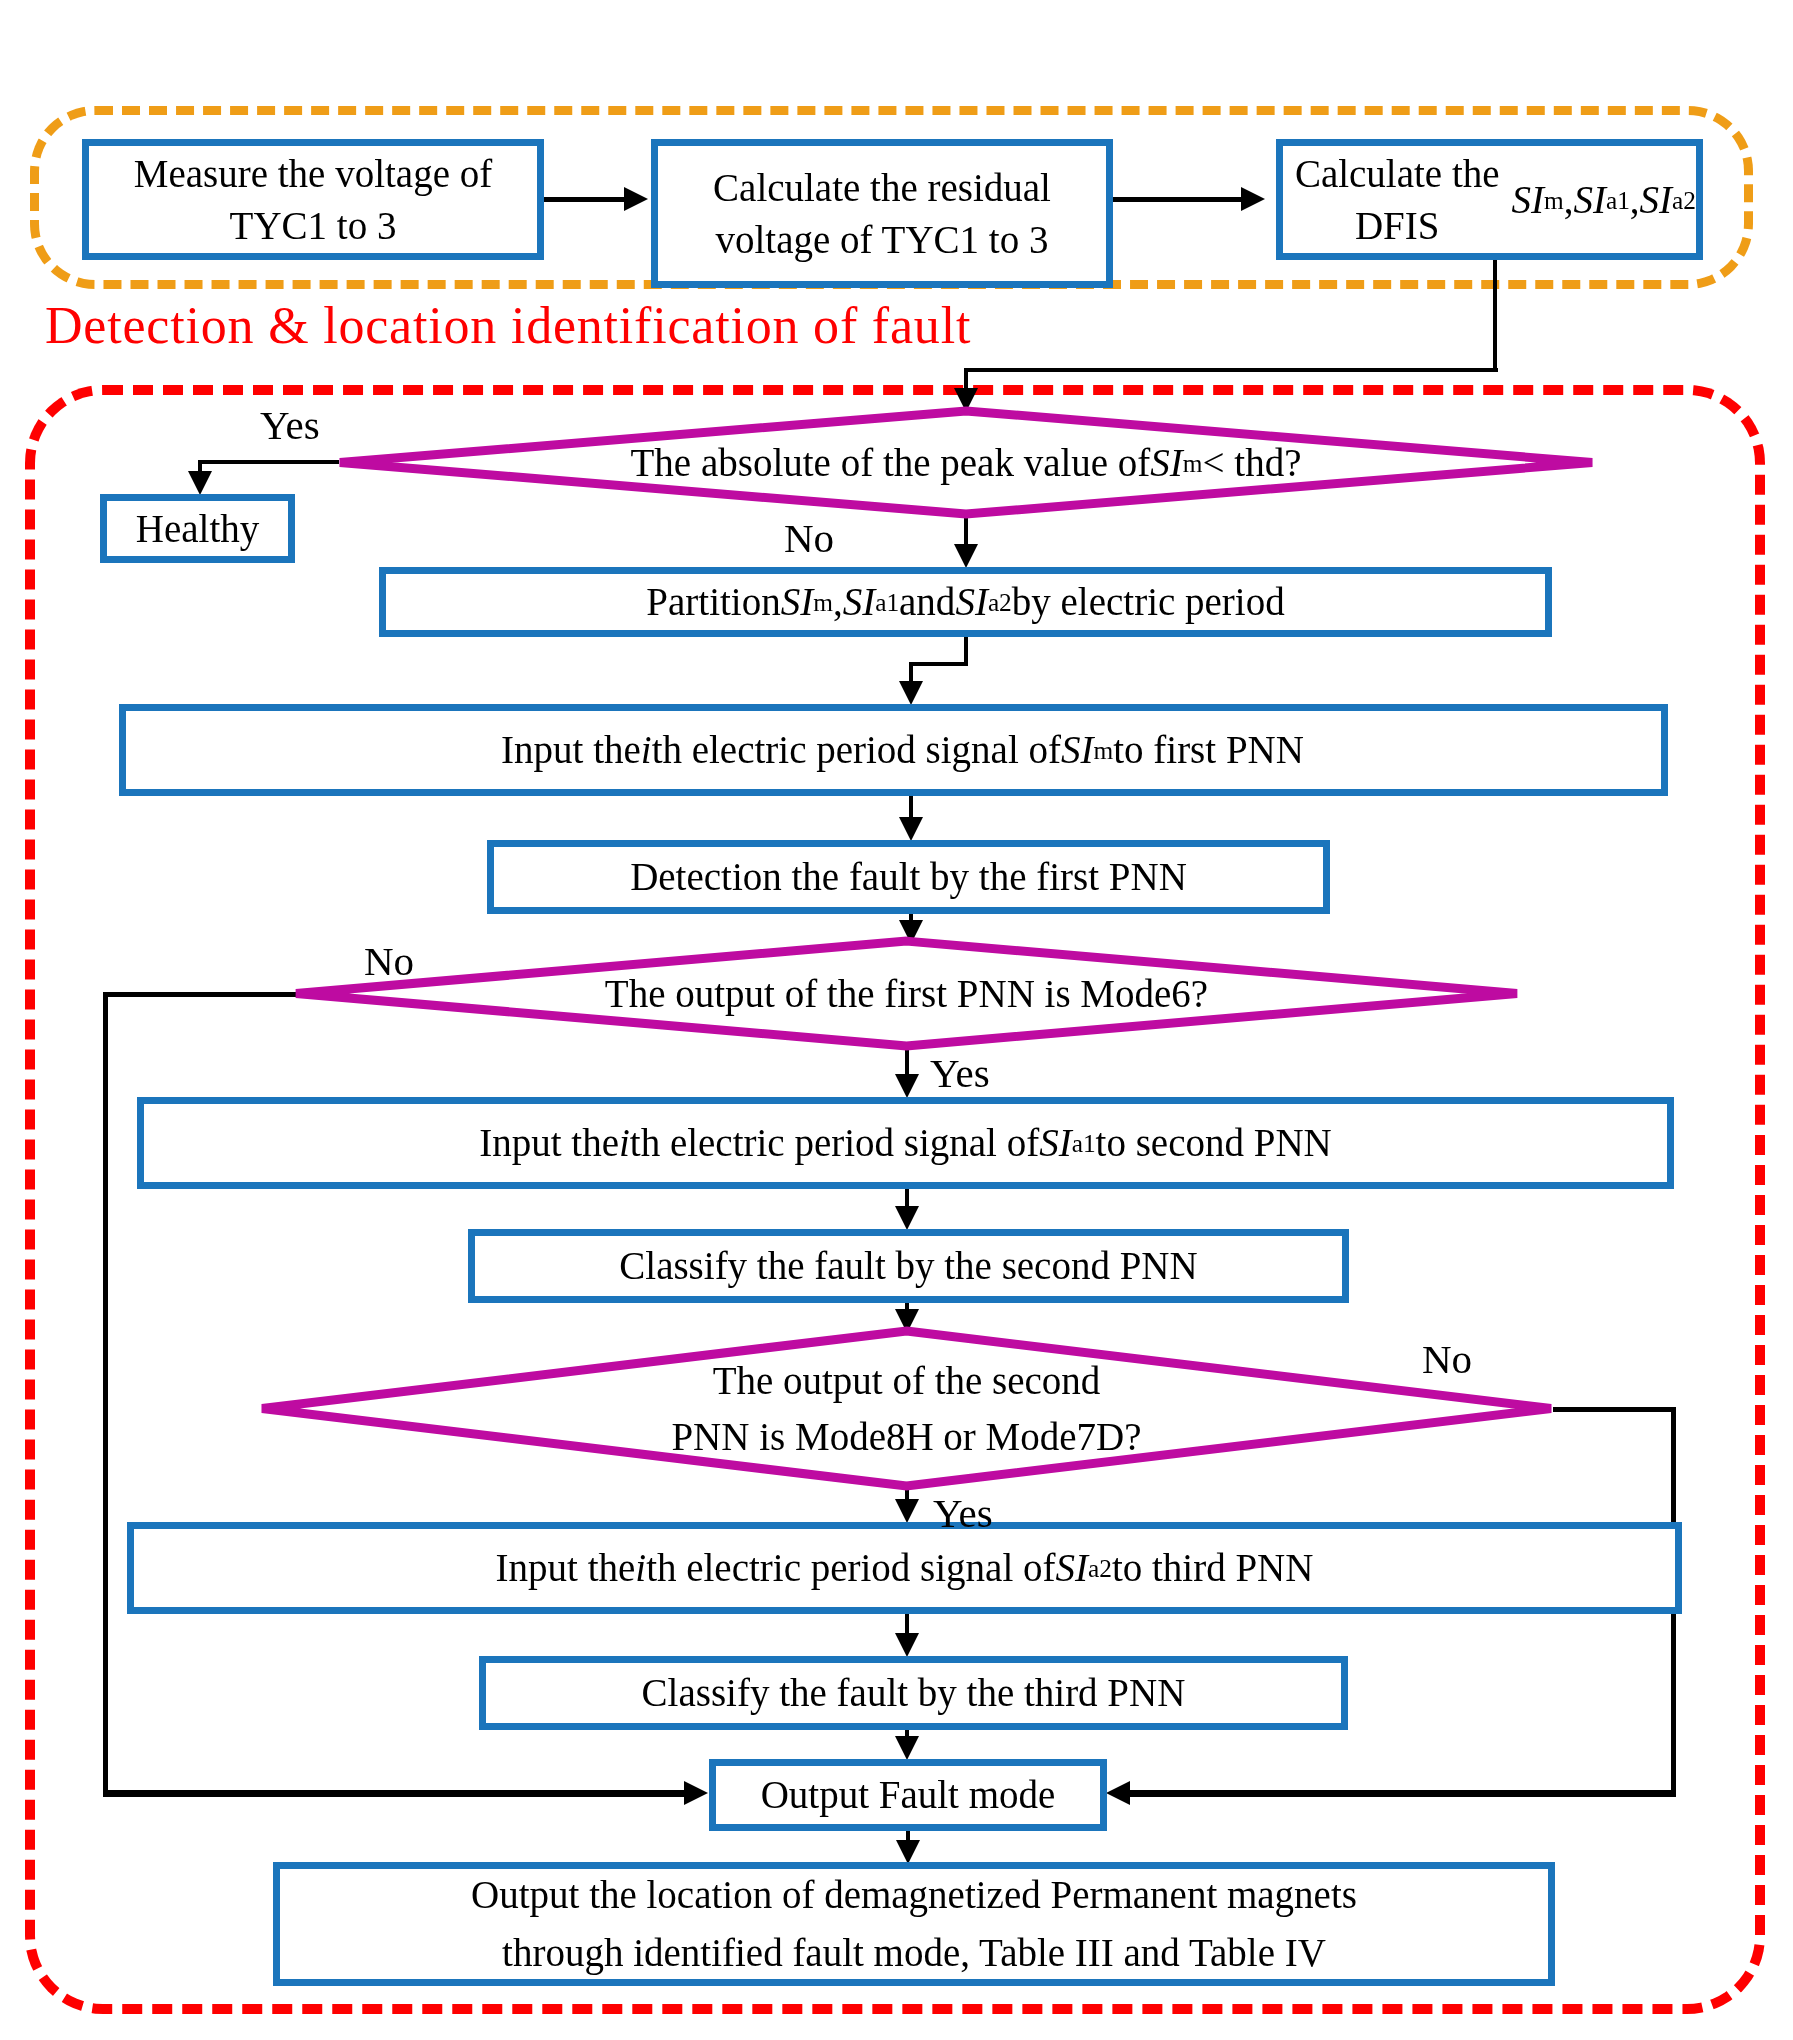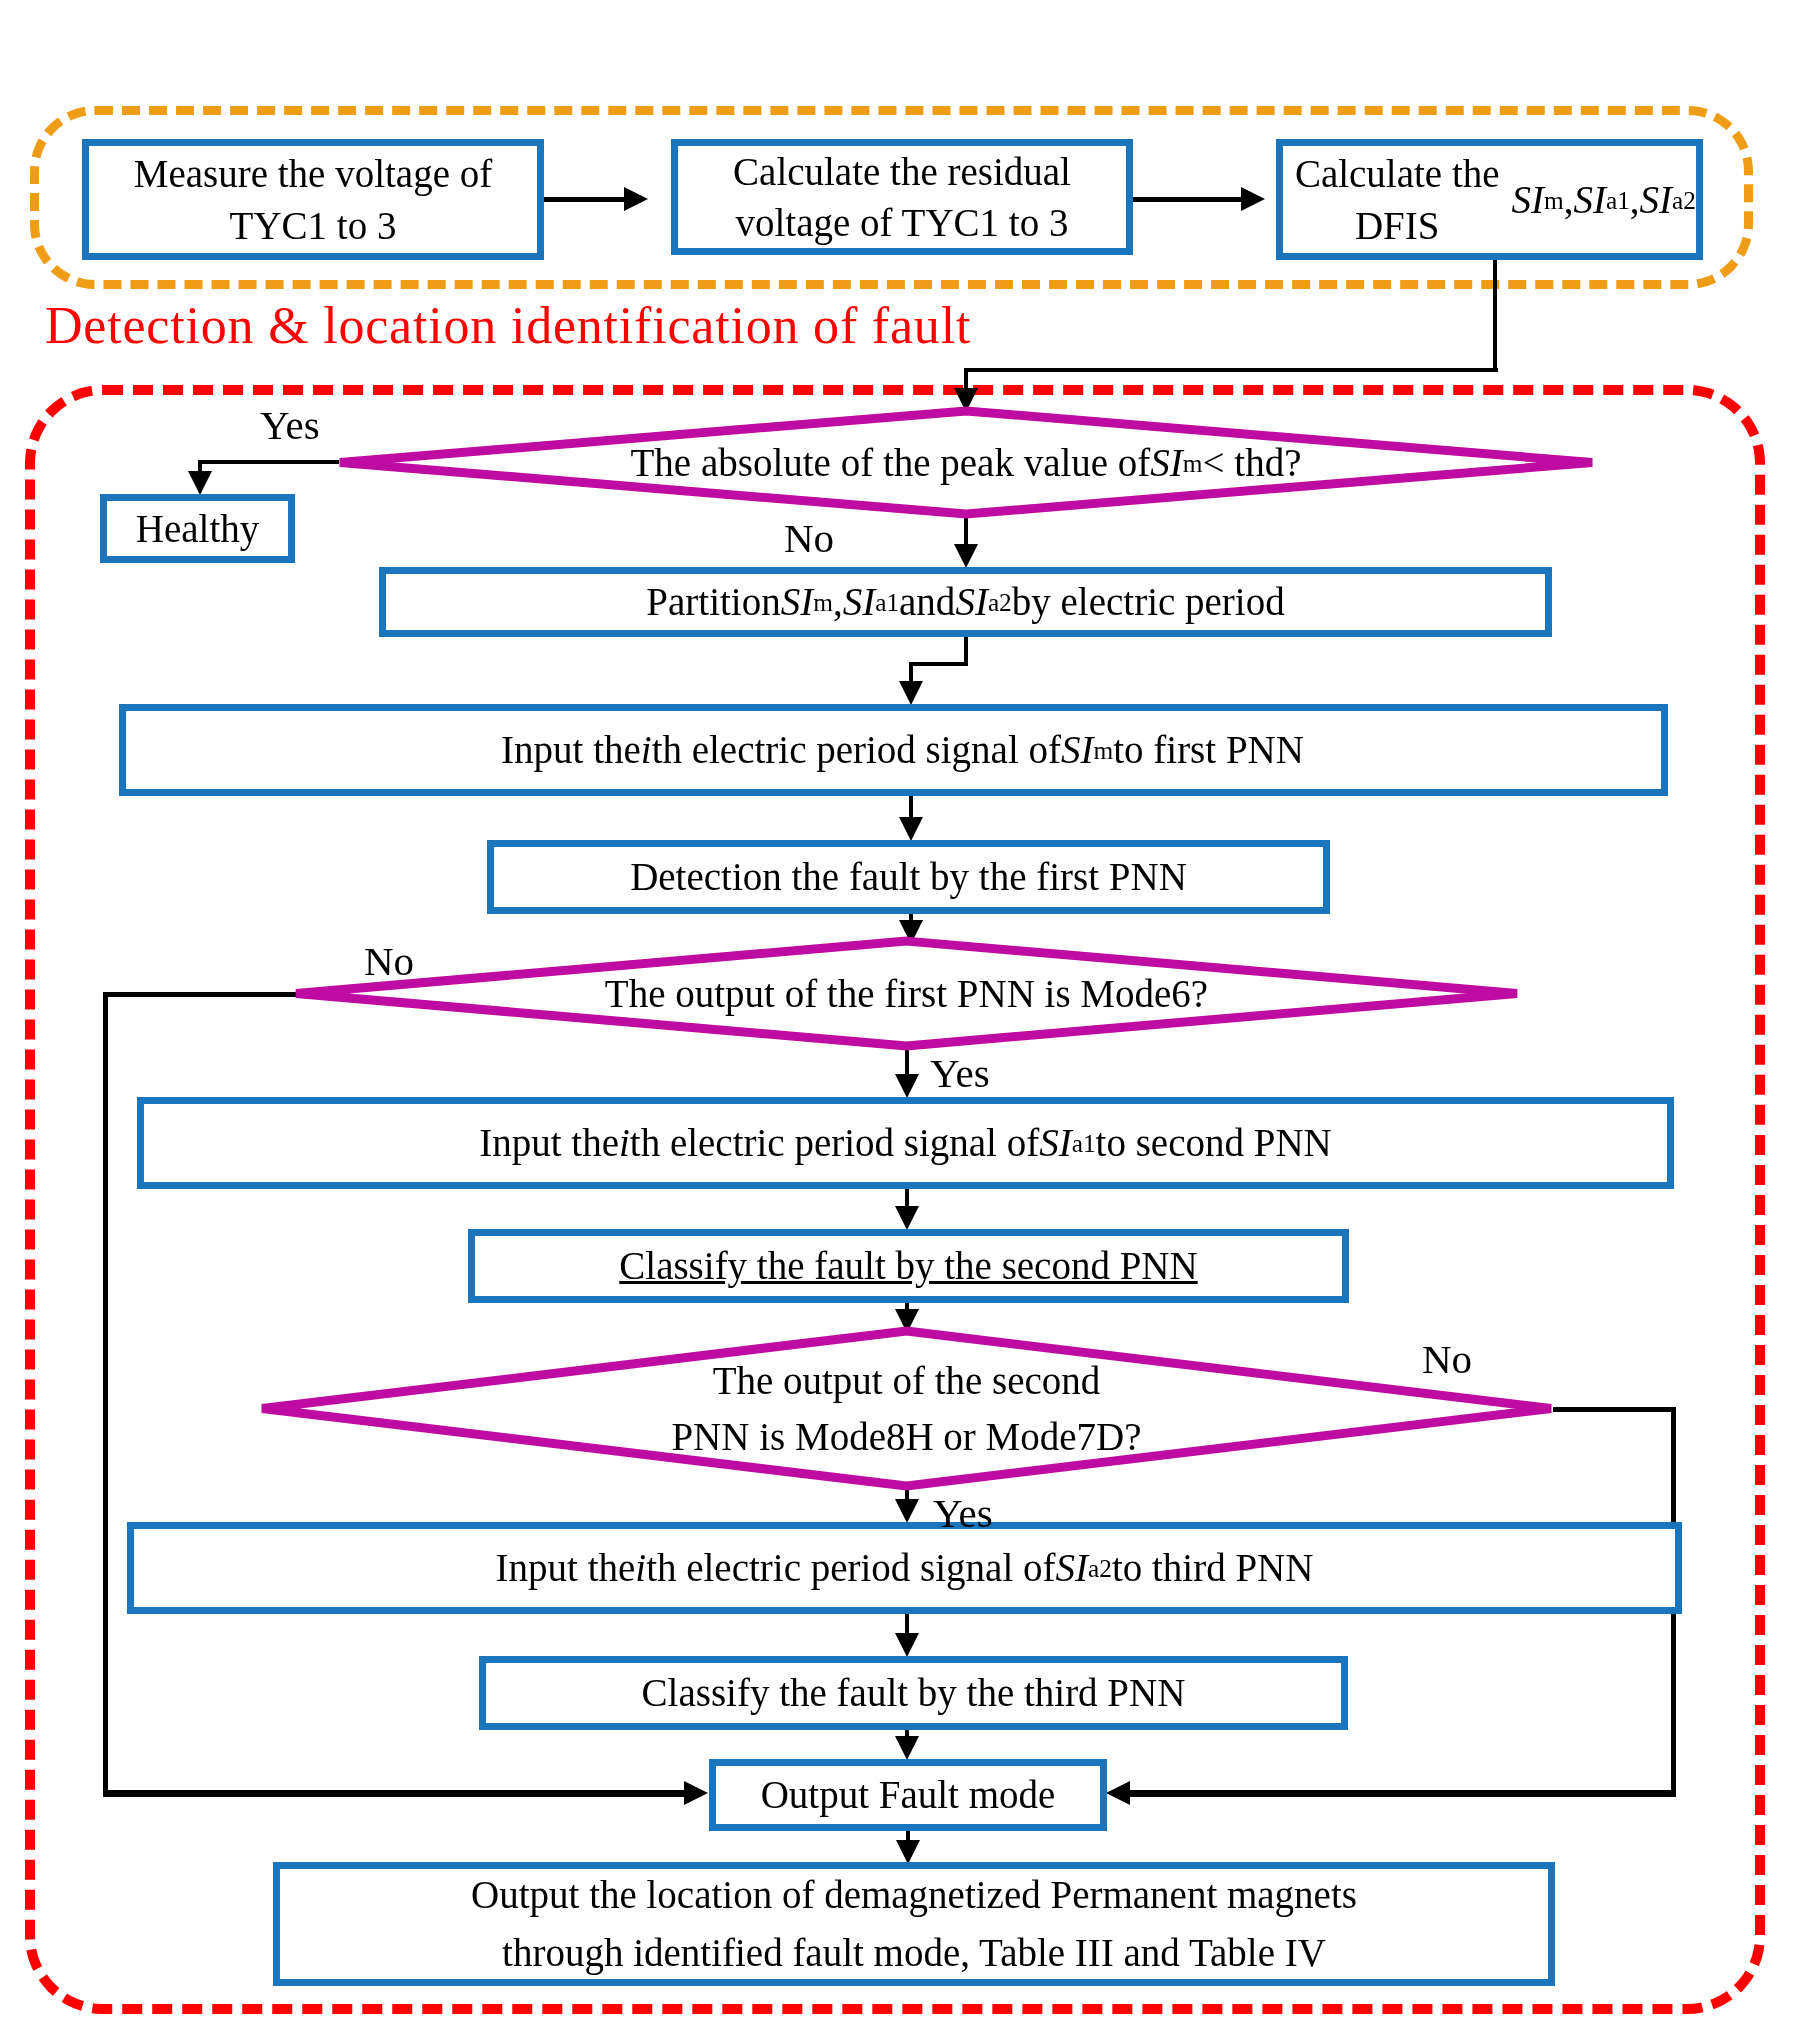--- a/index.html
+++ b/index.html
@@ -49,21 +49,21 @@
 <body>
 
 <div class="canvas">
 
   <div class="title red" style="left:45px;top:296px;">Detection &amp; location identification of fault</div>
 
   <div class="group orange-group" style="left:29.5px;top:106px;width:1705px;height:165px;"></div>
   <div class="group red-group" style="left:24.5px;top:385px;width:1720px;height:1609px;"></div>
 
   <div class="pbox" style="left:82px;top:139px;width:462px;height:121px;">Measure the voltage of<br>TYC1 to 3</div>
-  <div class="pbox" style="left:671px;top:139px;width:462px;height:116px;">Calculate the residual<br>voltage of TYC1 to 3</div>
+  <div class="pbox" style="left:651px;top:139px;width:462px;height:149px;">Calculate the residual<br>voltage of TYC1 to 3</div>
   <div class="pbox" style="left:1276px;top:139px;width:427px;height:121px;">Calculate the DFIS<br><i>SI</i><sub>m</sub>, <i>SI</i><sub>a1</sub>, <i>SI</i><sub>a2</sub></div>
 
   <div class="hl" style="left:544px;top:197px;width:82px;height:4.9px;"></div>
   <div class="ah-right" style="left:624px;top:187px;"></div>
   <div class="hl" style="left:1113px;top:197px;width:131px;height:4.9px;"></div>
   <div class="ah-right" style="left:1241px;top:187px;"></div>
 
   <div class="vl" style="left:1493px;top:260px;height:112px;"></div>
   <div class="hl" style="left:964px;top:368px;width:534px;"></div>
   <div class="vl" style="left:964px;top:368px;height:21px;"></div>
@@ -111,21 +111,21 @@
   <div class="hl" style="left:103px;top:992px;width:195px;height:4.9px;"></div>
   <div class="vl" style="left:103px;top:992px;height:802px;width:4.9px;"></div>
 
   <div class="lbl" style="left:930px;top:1049px;">Yes</div>
   <div class="vl" style="left:905px;top:1046px;height:29.5px;"></div>
   <div class="ah-down" style="left:895px;top:1074px;"></div>
   <div class="pbox" style="left:137px;top:1097px;width:1537px;height:92px;">Input the <i>i</i>th electric period signal of <i>SI</i><sub>a1</sub> to second PNN</div>
 
   <div class="vl" style="left:905px;top:1188px;height:19.6px;"></div>
   <div class="ah-down" style="left:895px;top:1206px;"></div>
-  <div class="pbox" style="left:468px;top:1229px;width:881px;height:74px;text-decoration:underline;">Classify the fault by the second PNN</div>
+  <div class="pbox" style="left:468px;top:1229px;width:881px;height:74px;">Classify the fault by the second PNN</div>
 
   <div class="vl" style="left:905px;top:1303px;height:9.8px;"></div>
   <div class="ah-down" style="left:895px;top:1309px;"></div>
 
   <div class="diamond" style="left:260px;top:1331px;width:1293px;height:155px;">
     <svg width="1293" height="155" viewBox="0 0 1580 190">
         <polygon points="790,0 1580,95 790,190 0,95"></polygon>
       </svg>
     <div class="dtext">The output of the second<br>PNN is Mode8H or Mode7D?</div>
   </div>

